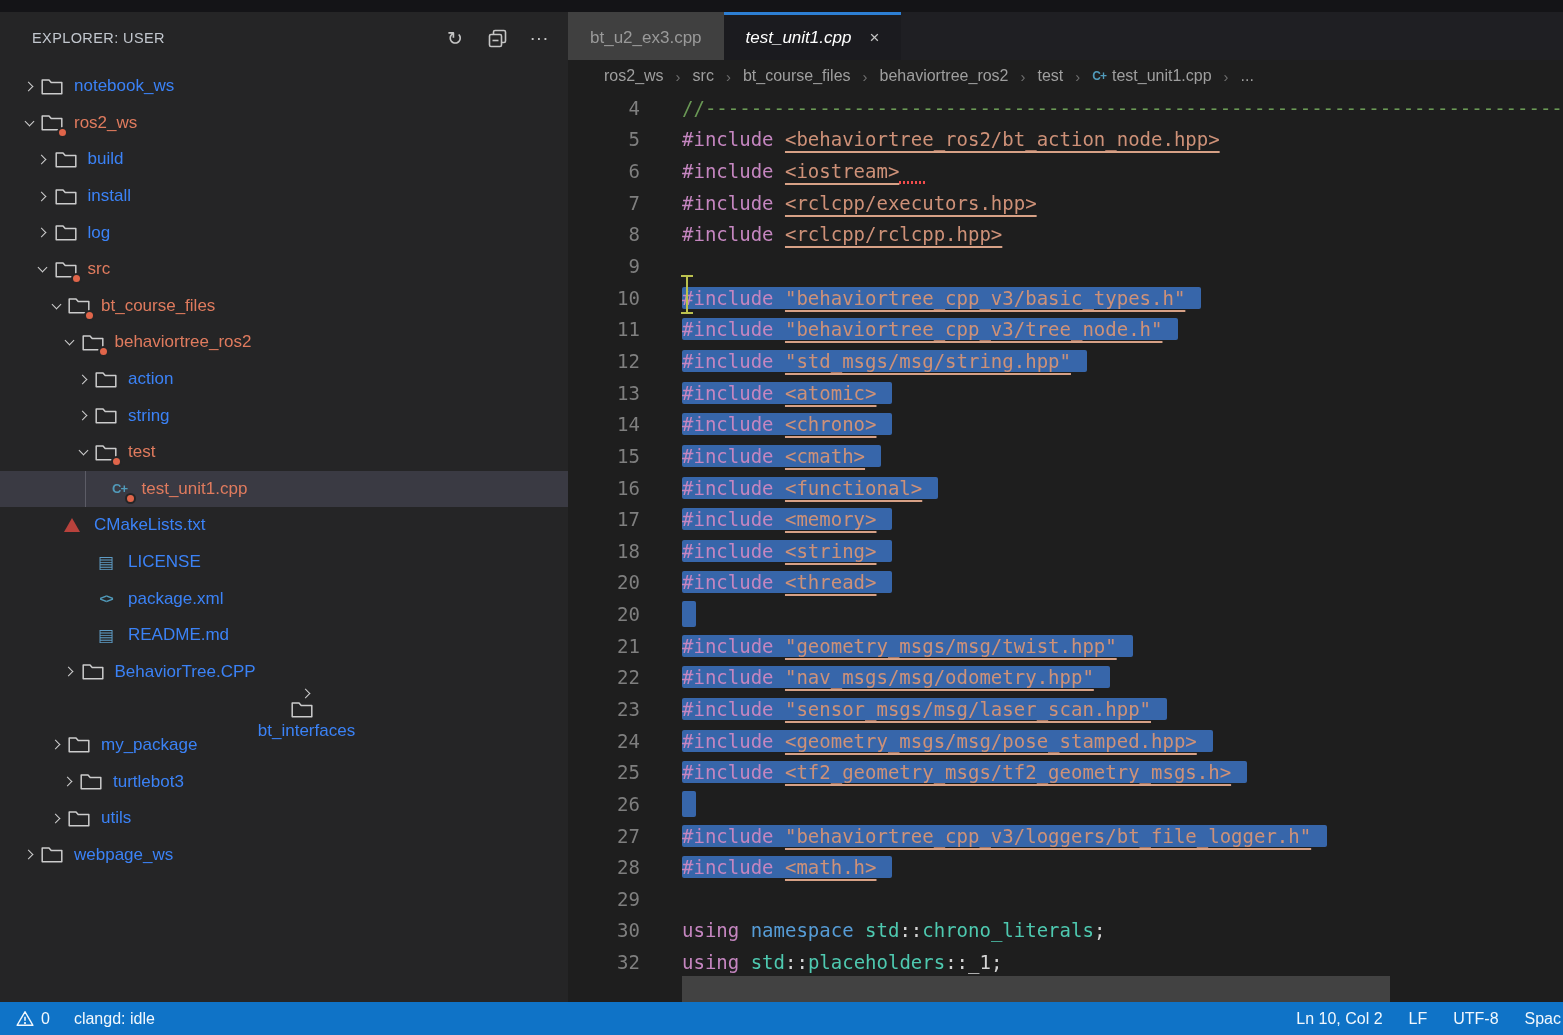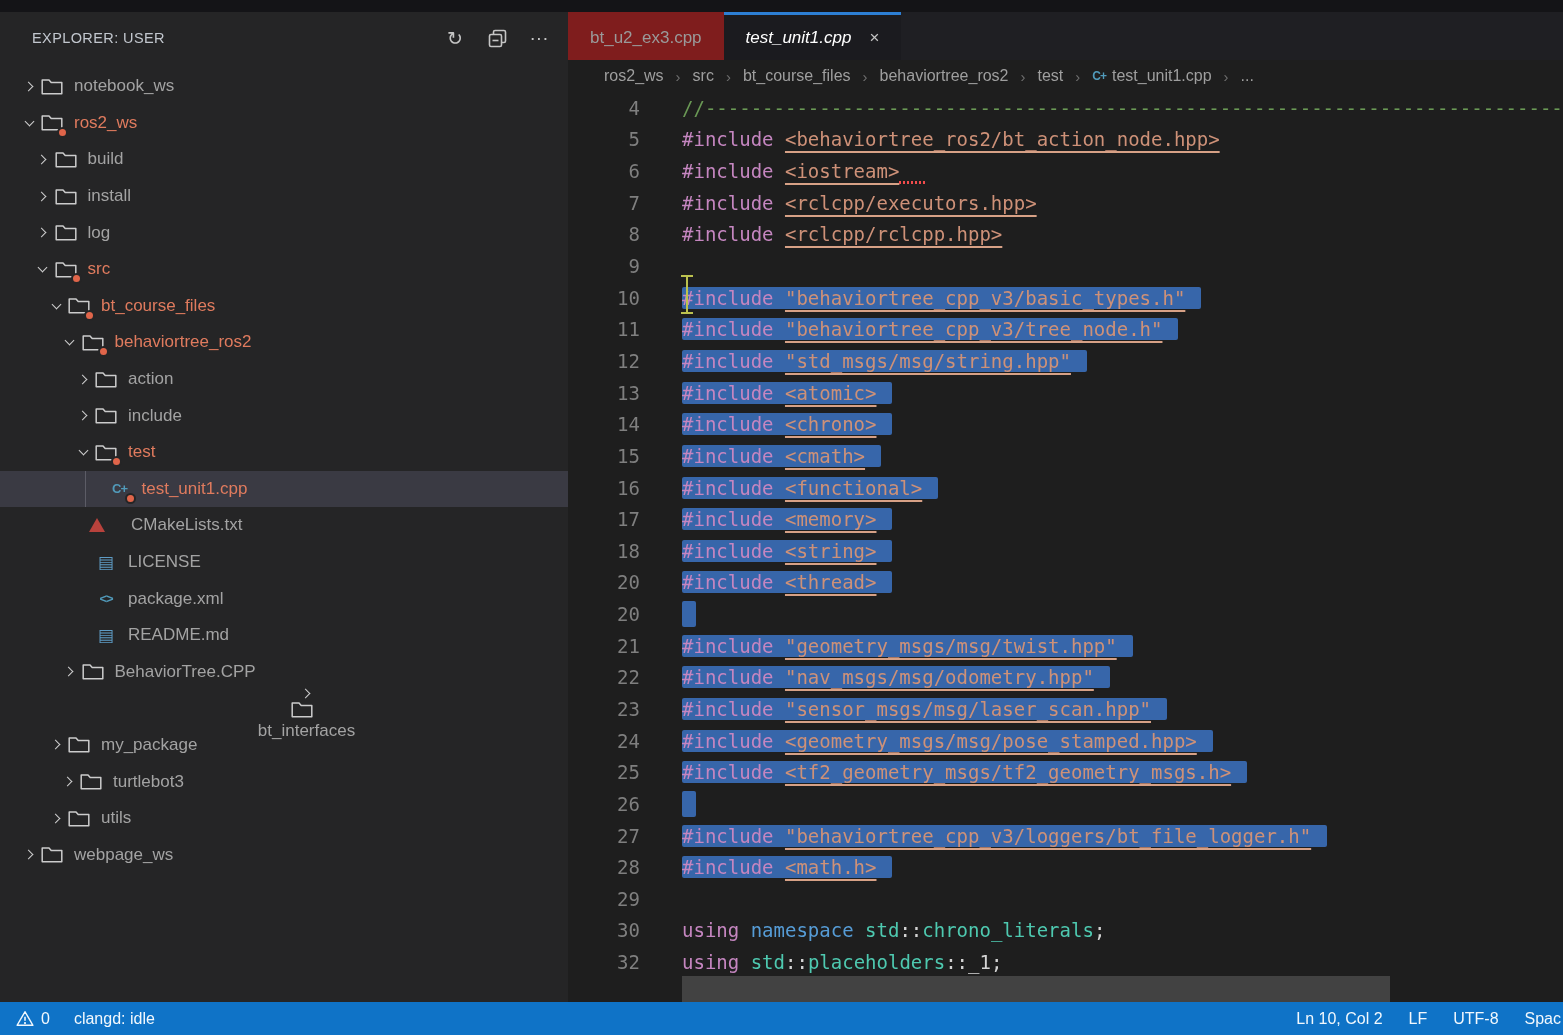--- a/index.html
+++ b/index.html
@@ -22,34 +22,34 @@
                width:1px; background:#5c5c66; }
   .chev { width:22px; flex:none; display:flex; align-items:center; justify-content:center; }
   .chev i { width:7px; height:7px; border-right:1.7px solid #cfcfcf; border-bottom:1.7px solid #cfcfcf;
             display:block; }
   .chev.collapsed i { transform:rotate(-45deg); margin-left:-2px; }
   .chev.expanded  i { transform:rotate(45deg); margin-top:-3px; }
   .tree-icon { width:24px; height:24px; flex:none; margin-right:10px; position:relative;
                display:flex; align-items:center; justify-content:center; }
   .badge { position:absolute; right:-4px; bottom:-3px; width:11px; height:11px; border-radius:50%;
            background:#e0654a; border:2px solid #252526; }
-  .tree-label { font-size:17px; color:#a3a3a3; white-space:nowrap; }
+  .tree-label { font-size:17px; color:#3b82f6; white-space:nowrap; }
   .tree-row.modified .tree-label { color:#e07b5e; }
   .icon-cpp { font-size:13px; font-weight:bold; color:#519aba; letter-spacing:-1px; }
   .icon-cmake { width:0; height:0; border-left:8px solid transparent; border-right:8px solid transparent;
                 border-bottom:14px solid #b8423c; }
   .icon-book { font-size:17px; color:#5e9cc5; line-height:1; }
   .icon-xml { font-size:13px; font-weight:bold; color:#519aba; letter-spacing:-1px; }
 
   
   .editor-col { flex:1; height:100%; background:#1e1e1e; position:relative; overflow:hidden; }
   .tabbar { height:48px; background:#1f1f23; display:flex; align-items:stretch; }
   .tab { display:flex; align-items:center; padding:0 22px; font-size:17px; cursor:pointer;
          border-top:3px solid transparent; }
-  .tab.inactive { background:#7f1d1d; color:#9a9a9a; }
+  .tab.inactive { background:#404040; color:#9a9a9a; }
   .tab.active { background:#1b1b1f; color:#ffffff; font-style:italic; border-top:3px solid #2d7fd4; }
   .tab-close { margin-left:18px; font-style:normal; font-size:17px; color:#c5c5c5; cursor:pointer; }
   .breadcrumbs { height:32px; display:flex; align-items:center; padding-left:36px; gap:12px;
                  font-size:16px; color:#9f9f9f; background:#1e1e1e; white-space:nowrap; }
   .crumb { cursor:pointer; display:flex; align-items:center; gap:6px; }
   .crumb-sep { color:#6f6f6f; font-size:15px; }
   .crumb-cpp-icon { font-size:12px; font-weight:bold; color:#519aba; letter-spacing:-1px; }
 
   
   .code-area { position:absolute; left:0; top:80px; right:0; bottom:0; overflow:hidden;
@@ -211,42 +211,42 @@
         </div>
         <div class="tree-row" style="padding-left: 72px;">
           <span class="chev collapsed">
             <i></i>
           </span>
           <span class="tree-icon">
             <svg width="22" height="17" viewBox="0 0 22 17">
               <path d="M1.2 2 h6.8 l2.2 2.6 H20.8 v11.2 H1.2 Z" fill="none" stroke="#cccccc" stroke-width="1.5" stroke-linejoin="round"></path>
             </svg>
           </span>
-          <span class="tree-label">include</span>
+          <span class="tree-label">string</span>
         </div>
         <div class="tree-row modified" style="padding-left: 72px;">
           <span class="chev expanded">
             <i></i>
           </span>
           <span class="tree-icon">
             <svg width="22" height="17" viewBox="0 0 22 17">
               <path d="M1.2 2 h6.8 l2.2 2.6 H20.8 v11.2 H1.2 Z" fill="none" stroke="#cccccc" stroke-width="1.5" stroke-linejoin="round"></path>
             </svg>
             <i class="badge"></i>
           </span>
           <span class="tree-label">test</span>
         </div>
         <div class="tree-row modified selected" style="padding-left: 107.5px;">
           <span class="tree-icon">
             <span class="icon-cpp">C+</span>
             <i class="badge"></i>
           </span>
           <span class="tree-label">test_unit1.cpp</span>
         </div>
-        <div class="tree-row" style="padding-left: 85px; gap: 12px;">
+        <div class="tree-row" style="padding-left: 60px;">
           <span class="tree-icon">
             <span class="icon-cmake"></span>
           </span>
           <span class="tree-label">CMakeLists.txt</span>
         </div>
         <div class="tree-row" style="padding-left: 94px;">
           <span class="tree-icon">
             <span class="icon-book">▤</span>
           </span>
           <span class="tree-label">LICENSE</span>

